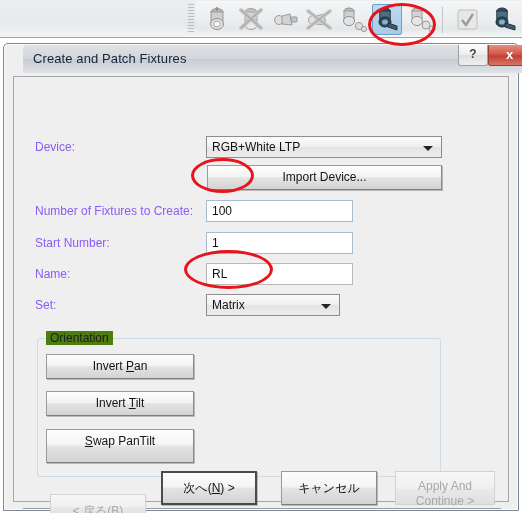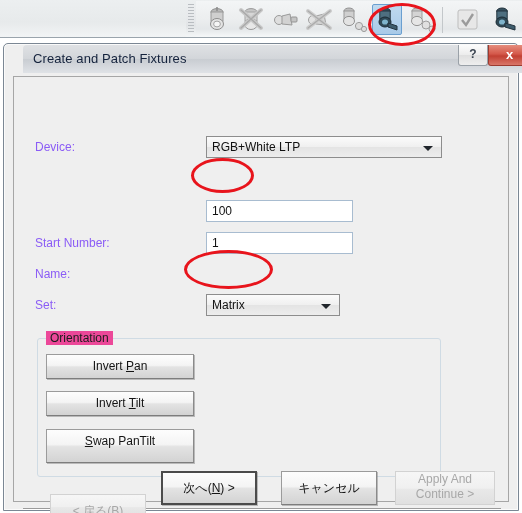--- a/index.html
+++ b/index.html
@@ -225,41 +225,41 @@
     position: absolute;
     left: 33px; top: 294px;
     width: 404px; height: 139px;
     border: 1px solid #cfdbe4;
     border-radius: 3px;
     box-sizing: border-box;
   }
   #group-legend {
     position: absolute;
     left: 42px; top: 287px;
-    background: #ec4899;
+    background: #4d7c0f;
     padding: 0 4px;
     font-size: 12px;
     color: #1d1d1d;
   }
 
   
   #footer-sep {
     position: absolute;
     left: 19px; top: 464px;
     width: 478px; height: 0;
     border-top: 1px solid #9b9b9b;
   }
   #footer-sep-b {
     position: absolute;
     left: 19px; top: 465px;
     width: 478px; height: 0;
     border-top: 1px solid #ffffff;
   }
 
-  .two-line { line-height: 15px; padding-top: 0; box-sizing: border-box; }
+  .two-line { line-height: 15px; padding-top: 7px; box-sizing: border-box; }
 </style>
 </head>
 <body>
 
 <div id="screen">
 
   <div id="toolbar">
     <div id="toolbar-left-fill"></div>
 
     <div class="tb-grip">
@@ -377,31 +377,36 @@
     </div>
 
     <div id="content">
 
       <div class="field-label" style="left:21px; top:63px;">Device:</div>
       <div class="combo" style="left:192px; top:59px; width:236px;">
         <span class="cval">RGB+White LTP</span>
         <span class="carrow"></span>
       </div>
 
-
+      <div class="pbtn" style="left:193px; top:88px; width:235px; height:25px; line-height:23px;">Import Device...</div>
+
+      <div class="field-label" style="left:21px; top:127px;">Number of Fixtures to Create:</div>
       <div class="tinput" style="left:192px; top:123px; width:147px;">
         <span>100</span>
       </div>
 
       <div class="field-label" style="left:21px; top:159px;">Start Number:</div>
       <div class="tinput" style="left:192px; top:155px; width:147px;">
         <span>1</span>
       </div>
 
       <div class="field-label" style="left:21px; top:190px;">Name:</div>
+      <div class="tinput" style="left:192px; top:186px; width:147px; border-color:#b9b9b9;">
+        <span>RL</span>
+      </div>
 
       <div class="field-label" style="left:21px; top:221px;">Set:</div>
       <div class="combo" style="left:192px; top:217px; width:134px;">
         <span class="cval">Matrix</span>
         <span class="carrow"></span>
       </div>
 
     </div>
 
     <div id="groupbox"></div>

